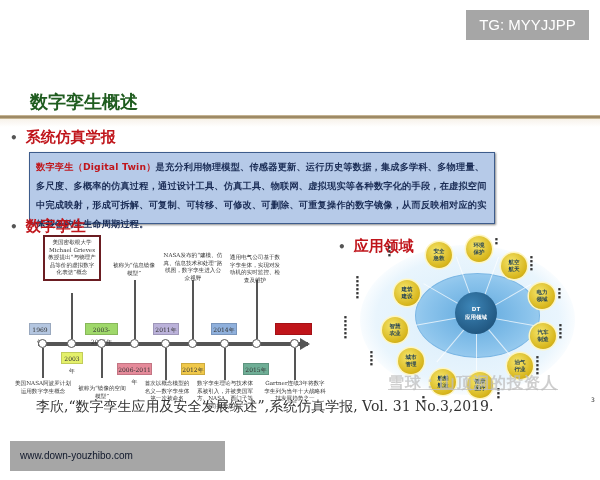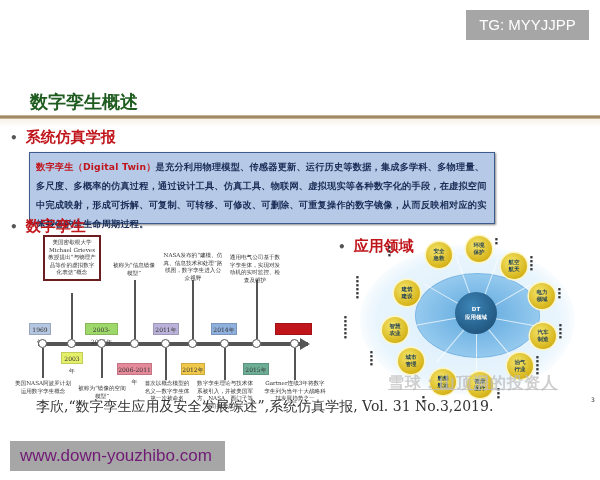--- a/index.html
+++ b/index.html
@@ -66,21 +66,21 @@
     box-shadow: 0 0 0 1.5px #fff6c0; }
   .domain-list { position: absolute; font-size: 3px; line-height: 4px; color: #555; }
   .domain-list .li::before { content: "■ "; color: #333; }
 
   .watermark-xq { position: absolute; left: 388px; top: 373px; font-size: 16px; color: rgba(190,190,190,0.75);
     letter-spacing: 1px; font-weight: bold; text-decoration: underline; }
   .page-num { position: absolute; left: 591px; top: 396px; font-size: 6px; color: #333; }
 
   .url-badge {
     position: absolute; left: 10px; top: 441px; width: 215px; height: 30px; background: #a6a6a6;
-    color: #701a75; font-size: 17px; line-height: 30px; padding-left: 10px;
+    color: #0f172a; font-size: 10px; line-height: 30px; padding-left: 10px;
     font-family: "Liberation Sans", sans-serif;
   }
 </style>
 </head>
 <body>
 
 <div class="tg-badge">TG: MYYJJPP</div>
 
 <div class="slide-title">数字孪生概述</div>
 <div class="title-rule"></div>

